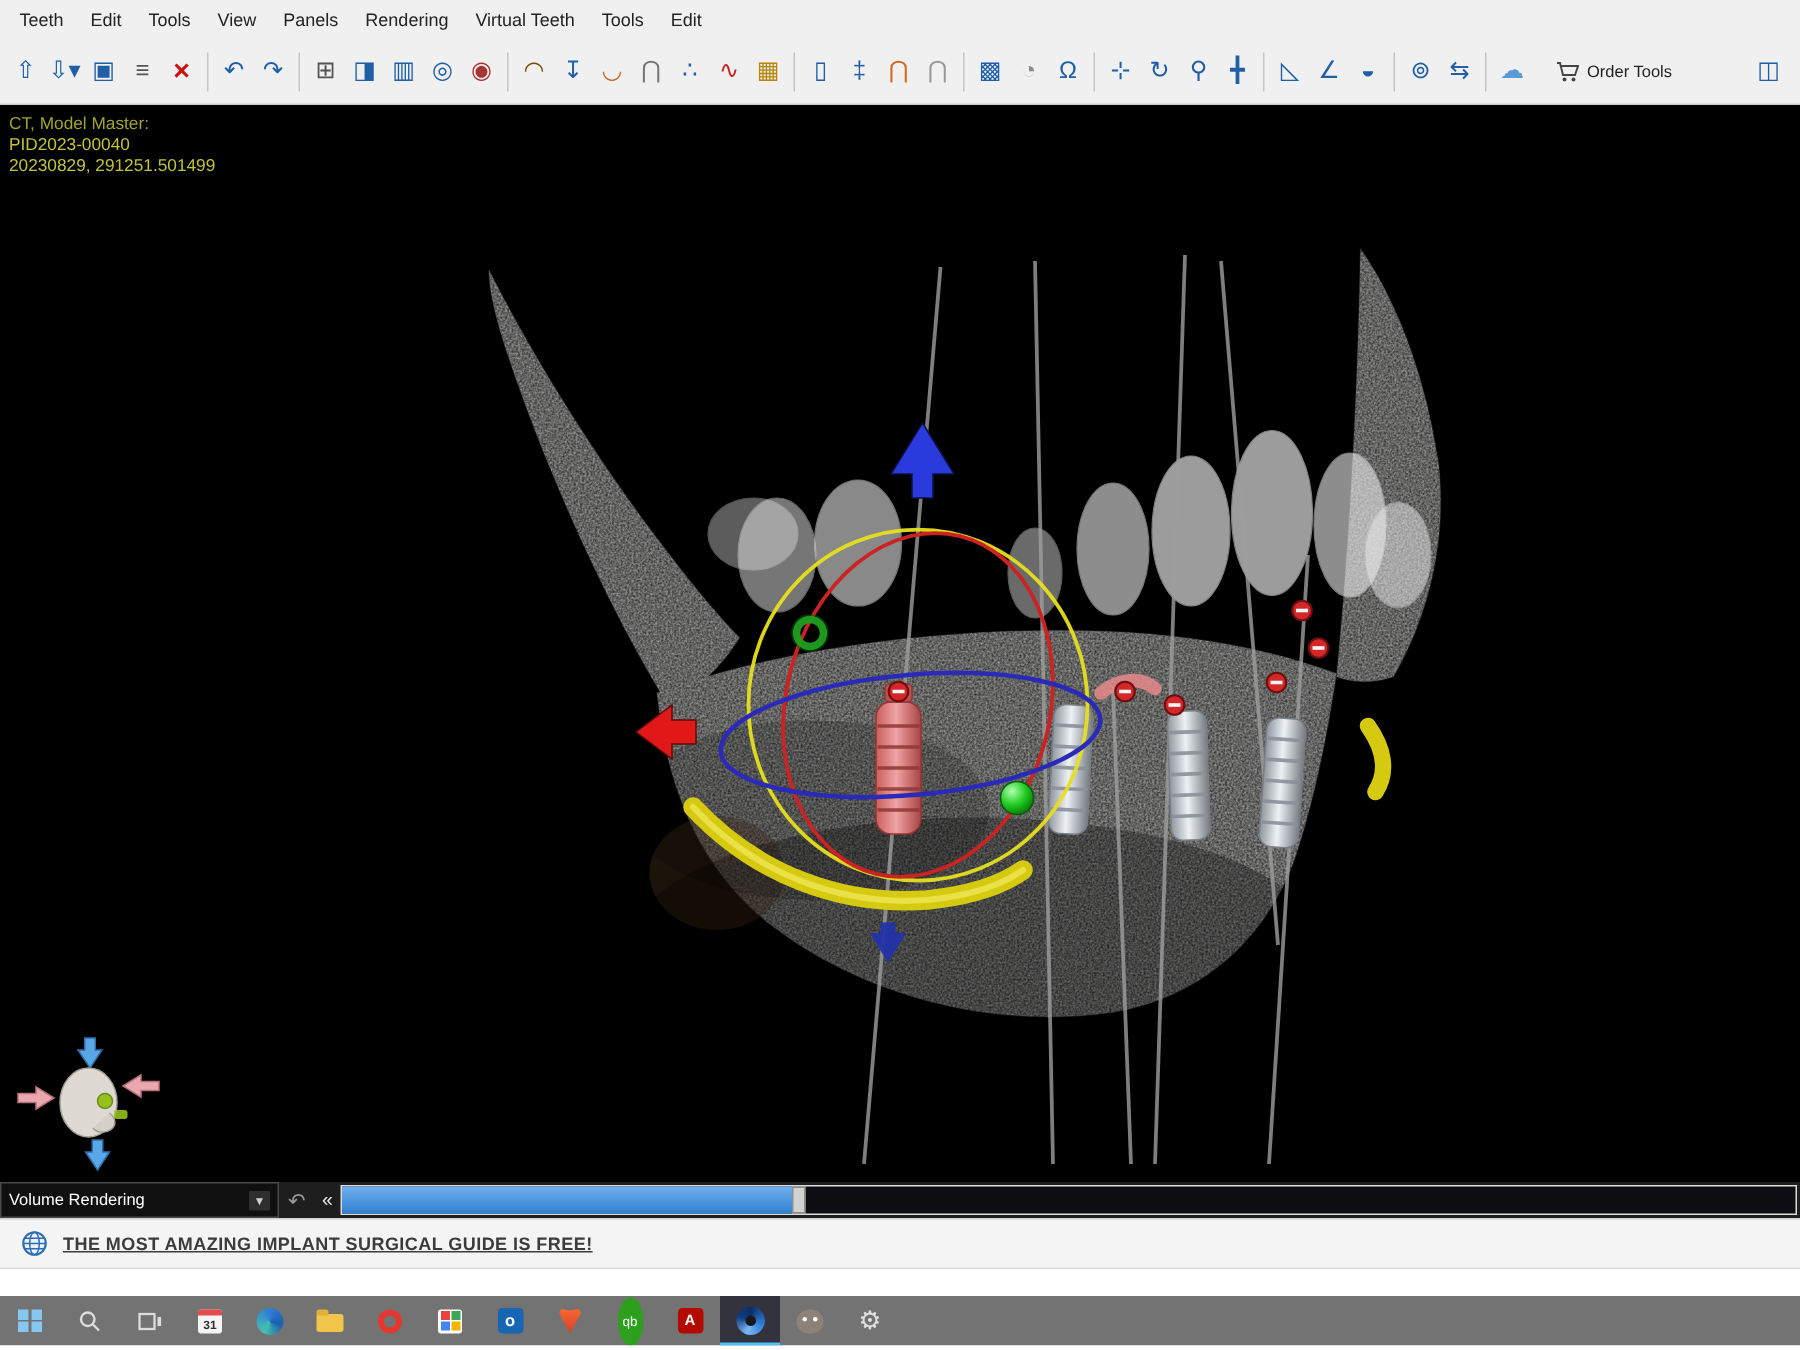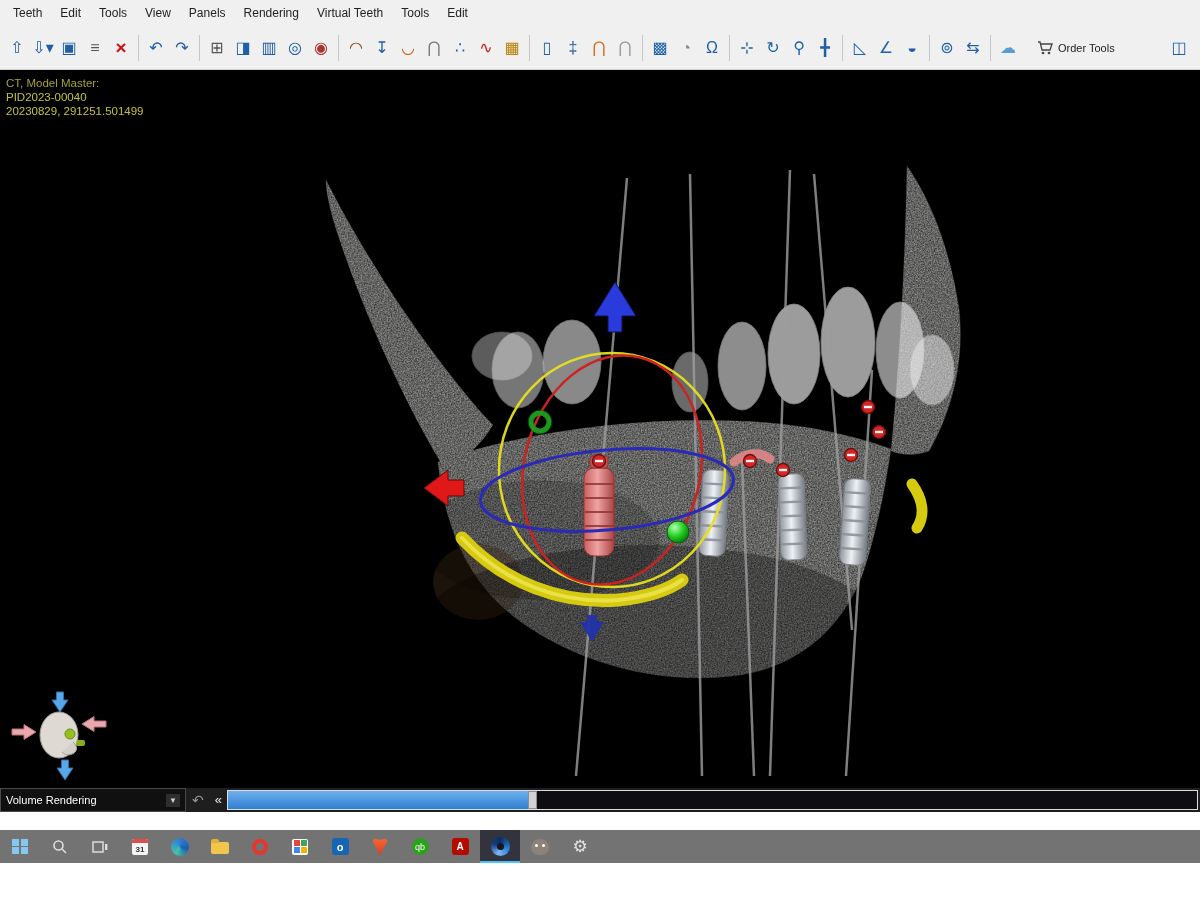--- a/index.html
+++ b/index.html
@@ -65,21 +65,21 @@
   .folder::before { content:""; position:absolute; top:-3px; left:0; width:8px; height:4px; background:#e0b23a; border-radius:2px 2px 0 0; }
   .opera { width:16px; height:16px; border:4px solid #e5372e; border-radius:50%; }
   .store { width:16px; height:16px; background:#fff; border-radius:2px; display:grid;
     grid-template-columns:6px 6px; gap:1.5px; padding:1.5px; }
   .store span:nth-child(1){background:#e8453c;} .store span:nth-child(2){background:#3aa757;}
   .store span:nth-child(3){background:#4285f4;} .store span:nth-child(4){background:#f4b400;}
   .outlook { width:17px; height:17px; background:#1766b4; border-radius:3px; color:#fff;
     font-weight:bold; font-size:11px; display:flex; align-items:center; justify-content:center; }
   .brave { width:15px; height:17px; background:linear-gradient(180deg,#f7692f,#d93f26);
     clip-path:polygon(50% 100%,0 18%,12% 4%,50% 10%,88% 4%,100% 18%); }
-  .qb { width:17px; height:17px; background:#2ca01c; border-radius:50%; color:#fff; font-size:9px;
+  .qb { width:17px; height:32px; background:#2ca01c; border-radius:50%; color:#fff; font-size:9px;
     font-weight:normal; display:flex; align-items:center; justify-content:center; }
   .acro { width:17px; height:17px; background:#b30b00; border-radius:3px; color:#fff; font-size:10px;
     font-weight:bold; display:flex; align-items:center; justify-content:center; }
   .appspiral { width:19px; height:19px; border-radius:50%; position:relative;
     background:conic-gradient(from 0deg,#0a2e66,#2f7fd6 30%,#7ab8f5 55%,#123d80 80%,#0a2e66); }
   .appspiral span { position:absolute; left:6px; top:6px; width:7px; height:7px; border-radius:50%; background:#16161e; }
   .gimp { width:18px; height:16px; background:#8d8178; border-radius:50% 50% 45% 45%; position:relative; }
   .gimp::before { content:""; position:absolute; left:4px; top:5px; width:3px; height:3px; border-radius:50%;
     background:#fff; box-shadow:7px 0 0 #fff; }
   .gear { font-size:17px; color:#e0e0e0; }
@@ -297,20 +297,28 @@
       <span class="dd-arrow">▼</span>
     </div>
     <span class="cb-undo">↶</span>
     <span class="cb-collapse">«</span>
     <div class="slider">
       <div class="slider-fill" style="width:31%"></div>
       <div class="slider-handle" style="left:31%"></div>
     </div>
   </div>
 
+  <div class="banner">
+    <svg width="18" height="18" viewBox="0 0 18 18">
+      <circle cx="9" cy="9" r="7.5" fill="#eaf3fc" stroke="#2e6db4" stroke-width="1.4"></circle>
+      <ellipse cx="9" cy="9" rx="3.2" ry="7.5" fill="none" stroke="#2e6db4" stroke-width="1"></ellipse>
+      <path d="M1.5 9h15 M2.5 5.5h13 M2.5 12.5h13" stroke="#2e6db4" stroke-width="1" fill="none"></path>
+    </svg>
+    <a class="promo">THE MOST AMAZING IMPLANT SURGICAL GUIDE IS FREE!</a>
+  </div>
 
   <div class="gap"></div>
 
   <div class="taskbar">
     <div class="tb-btn">
       <span class="winlogo">
           <span></span>
           <span></span>
           <span></span>
           <span></span>

